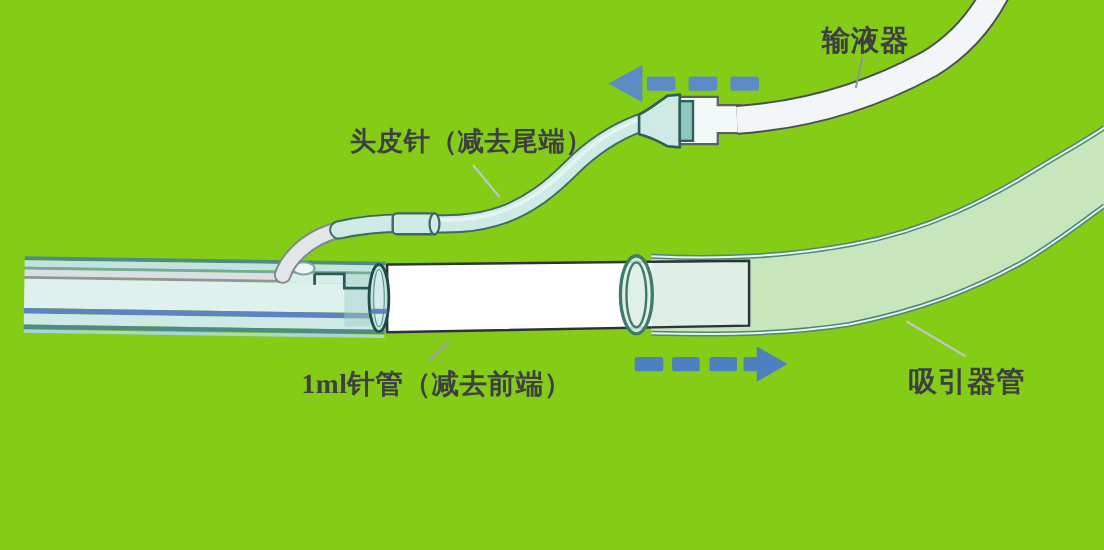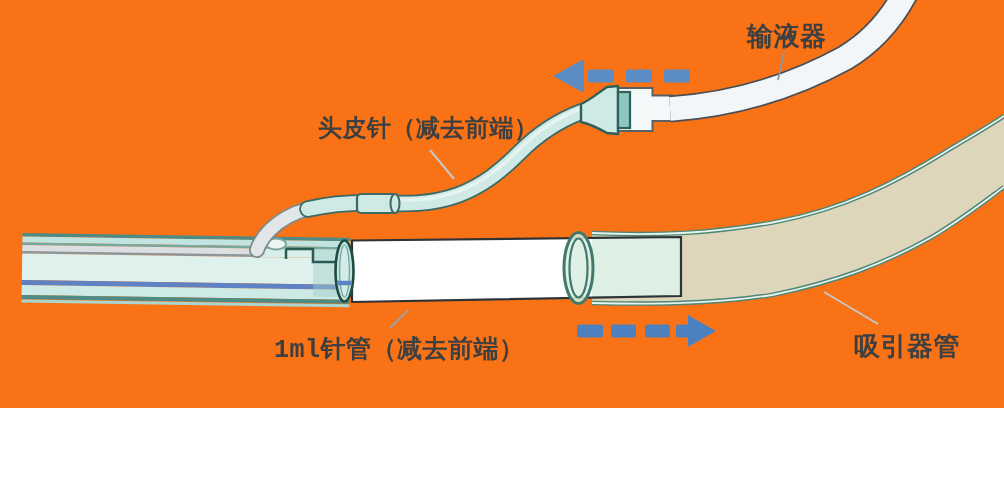--- a/index.html
+++ b/index.html
@@ -1,28 +1,28 @@
 <!DOCTYPE html>
 <html><head>
 <meta charset="utf-8">
 <style>
   html,body{margin:0;padding:0;background:#ffffff;}
   #stage{
-    position:relative;width:1004px;height:408px;background:#f97316;
-    overflow:hidden;font-family:Liberation Mono, monospace;
+    position:relative;width:1004px;height:500px;background:#84cc16;
+    overflow:hidden;font-family:Liberation Serif, serif;
   }
   #art{position:absolute;left:0;top:0;}
   .lbl{
     position:absolute;color:#3d3f40;font-weight:600;white-space:nowrap;
     letter-spacing:0.5px;
   }
   #lbl-infusion {left:747px;top:19px;font-size:26px;}
   #lbl-scalp    {left:318px;top:112px;font-size:24px;}
   #lbl-syringe  {left:274px;top:332px;font-size:25px;}
-  #lbl-suction  {left:826px;top:329px;font-size:26px;margin-left:28px;}
+  #lbl-suction  {left:826px;top:329px;font-size:26px;}
 </style>
 </head>
 <body>
 
 <div id="stage">
 
   <svg id="art" width="1004" height="500" viewBox="0 0 1004 500">
 
     <g transform="rotate(0.85,22,268)">
       <rect x="22" y="233" width="328" height="3.5" fill="#4f8b85"></rect>
@@ -112,16 +112,16 @@
 
     <g fill="none">
       <path d="M784,52 L778,80" stroke="#8f9598" stroke-width="1.8"></path>
       <path d="M430,150 L454,179" stroke="#c3c7c9" stroke-width="2"></path>
       <path d="M390,328 L408,310" stroke="#9aa0a3" stroke-width="2"></path>
       <path d="M824,292 L878,324" stroke="#c3c7c9" stroke-width="2"></path>
     </g>
   </svg>
 
   <div id="lbl-infusion" class="lbl">输液器</div>
-  <div id="lbl-scalp" class="lbl">头皮针（减去前端）</div>
+  <div id="lbl-scalp" class="lbl">头皮针（减去尾端）</div>
   <div id="lbl-syringe" class="lbl">1ml针管（减去前端）</div>
   <div id="lbl-suction" class="lbl">吸引器管</div>
 </div>
 
 </body></html>

